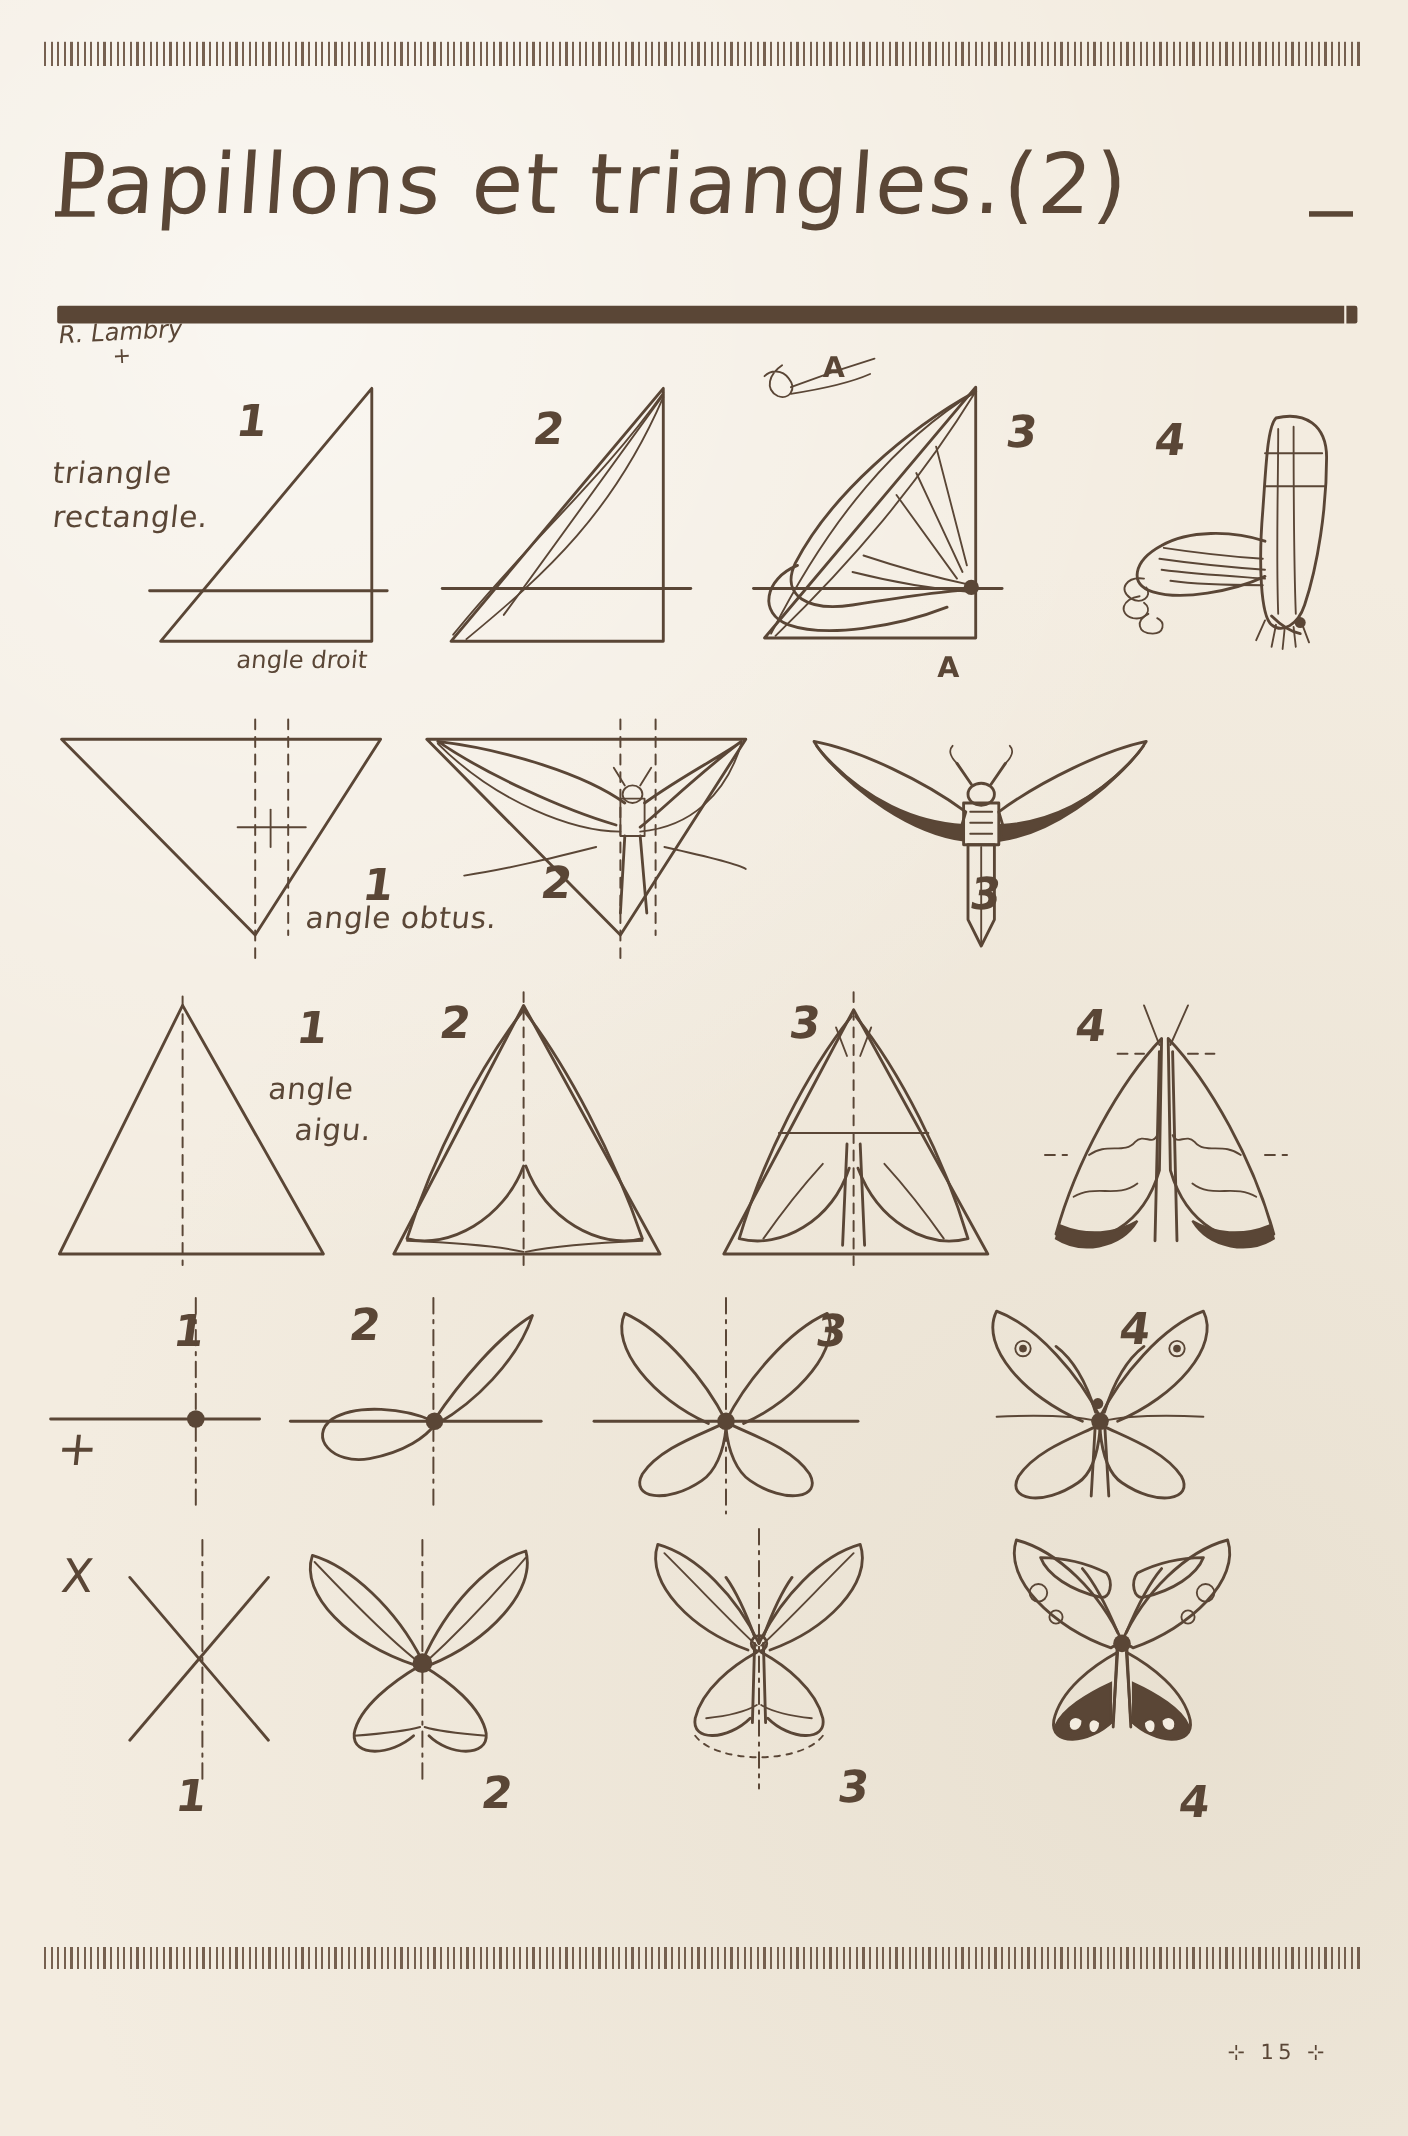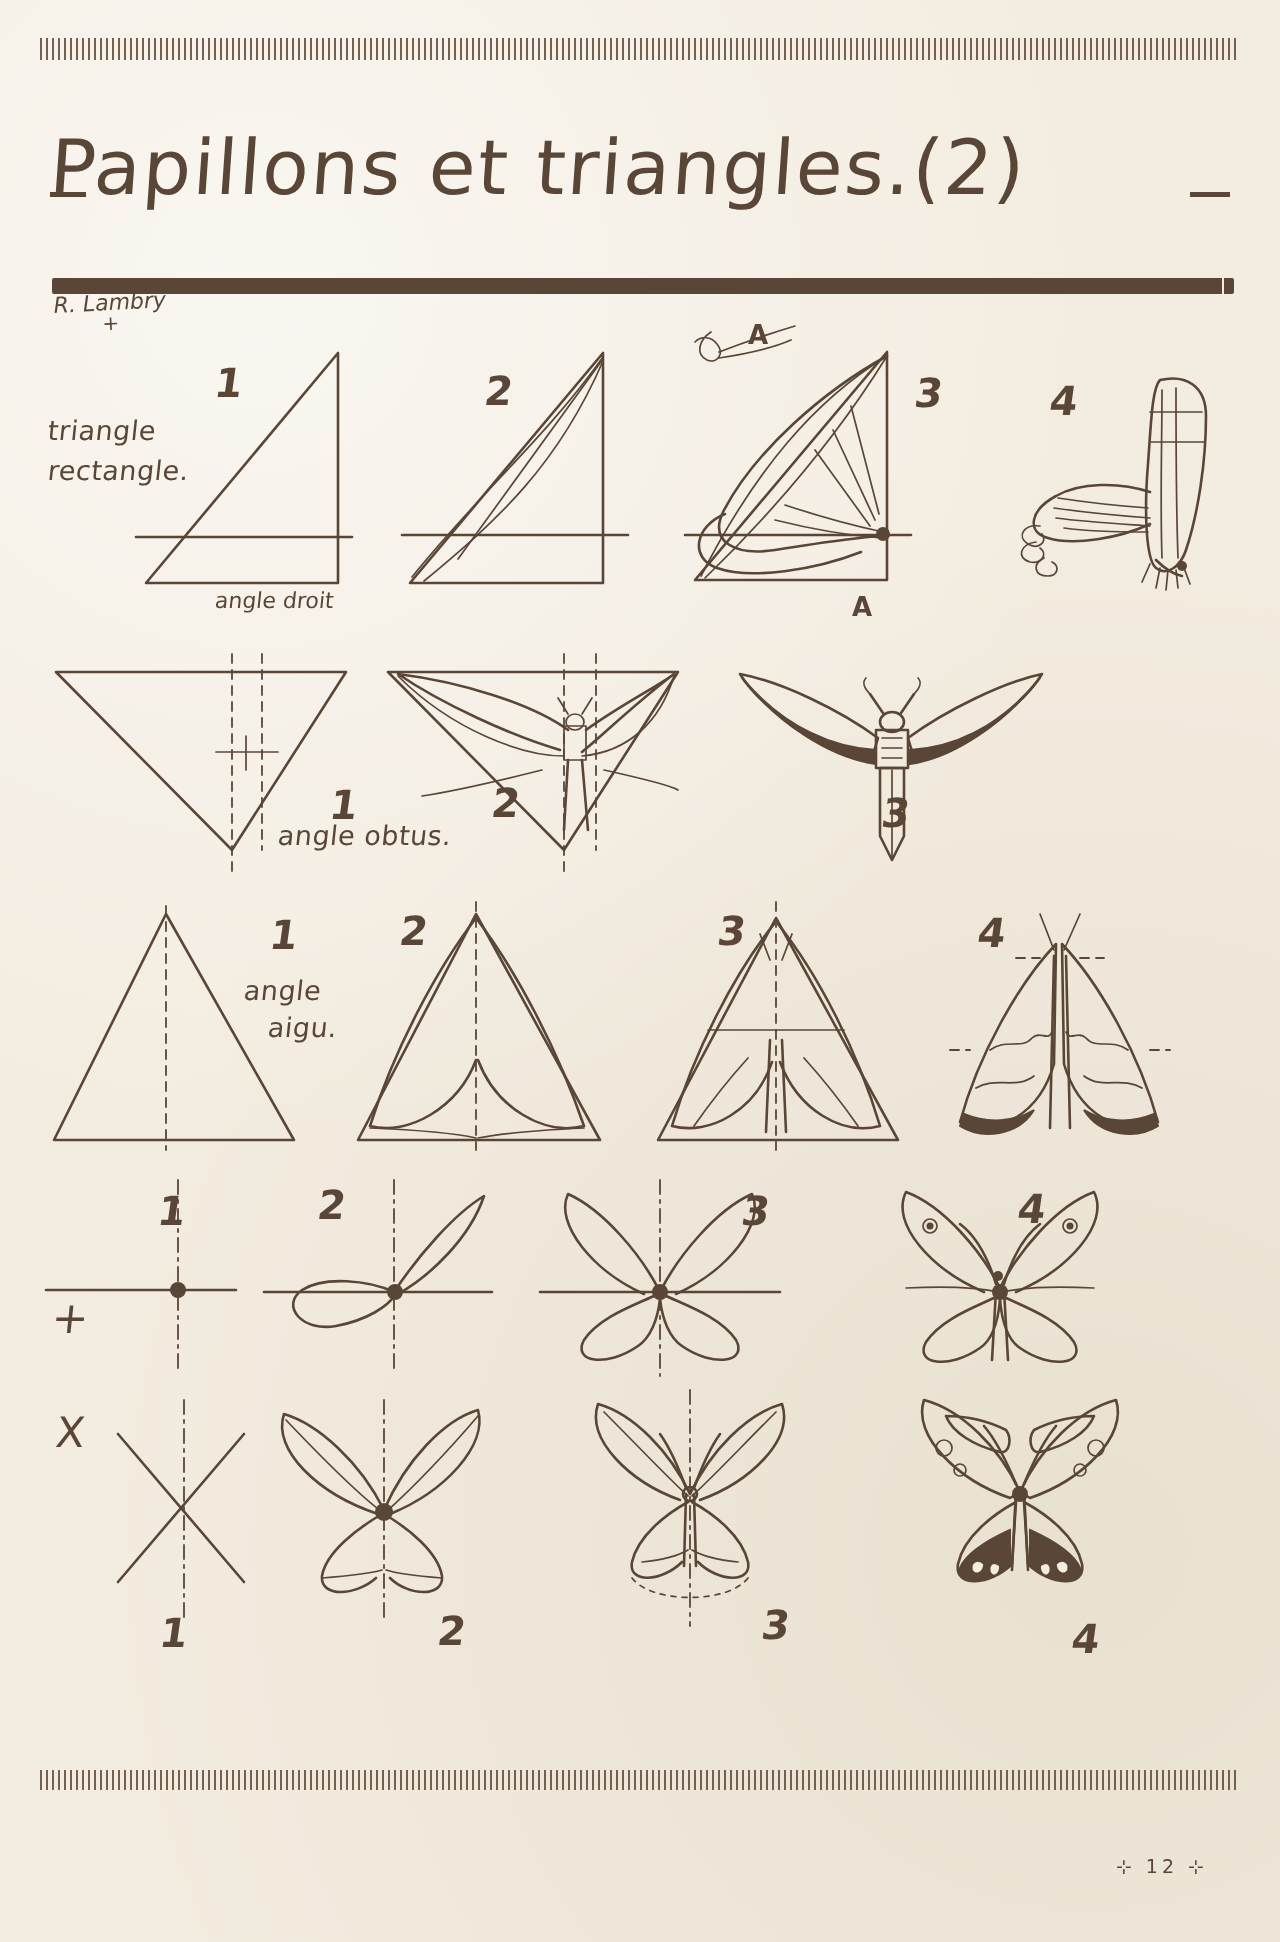--- a/index.html
+++ b/index.html
@@ -447,17 +447,17 @@
       <path class="st" d="M136 100 L132 180 M144 100 L148 180"></path>
       <path class="st" d="M136 94 C 126 70, 116 50, 104 36 M144 94 C 154 70, 164 50, 176 36"></path>
       <circle class="fill-ink" cx="140" cy="104" r="8"></circle>
     </svg>
   </div>
 
   <div class="rule-hatch bottom"></div>
 
   <div class="page-num">
     <span>⊹</span>
-    <span>12</span>
+    <span>15</span>
     <span>⊹</span>
   </div>
 
 </div>
 
 </body></html>

